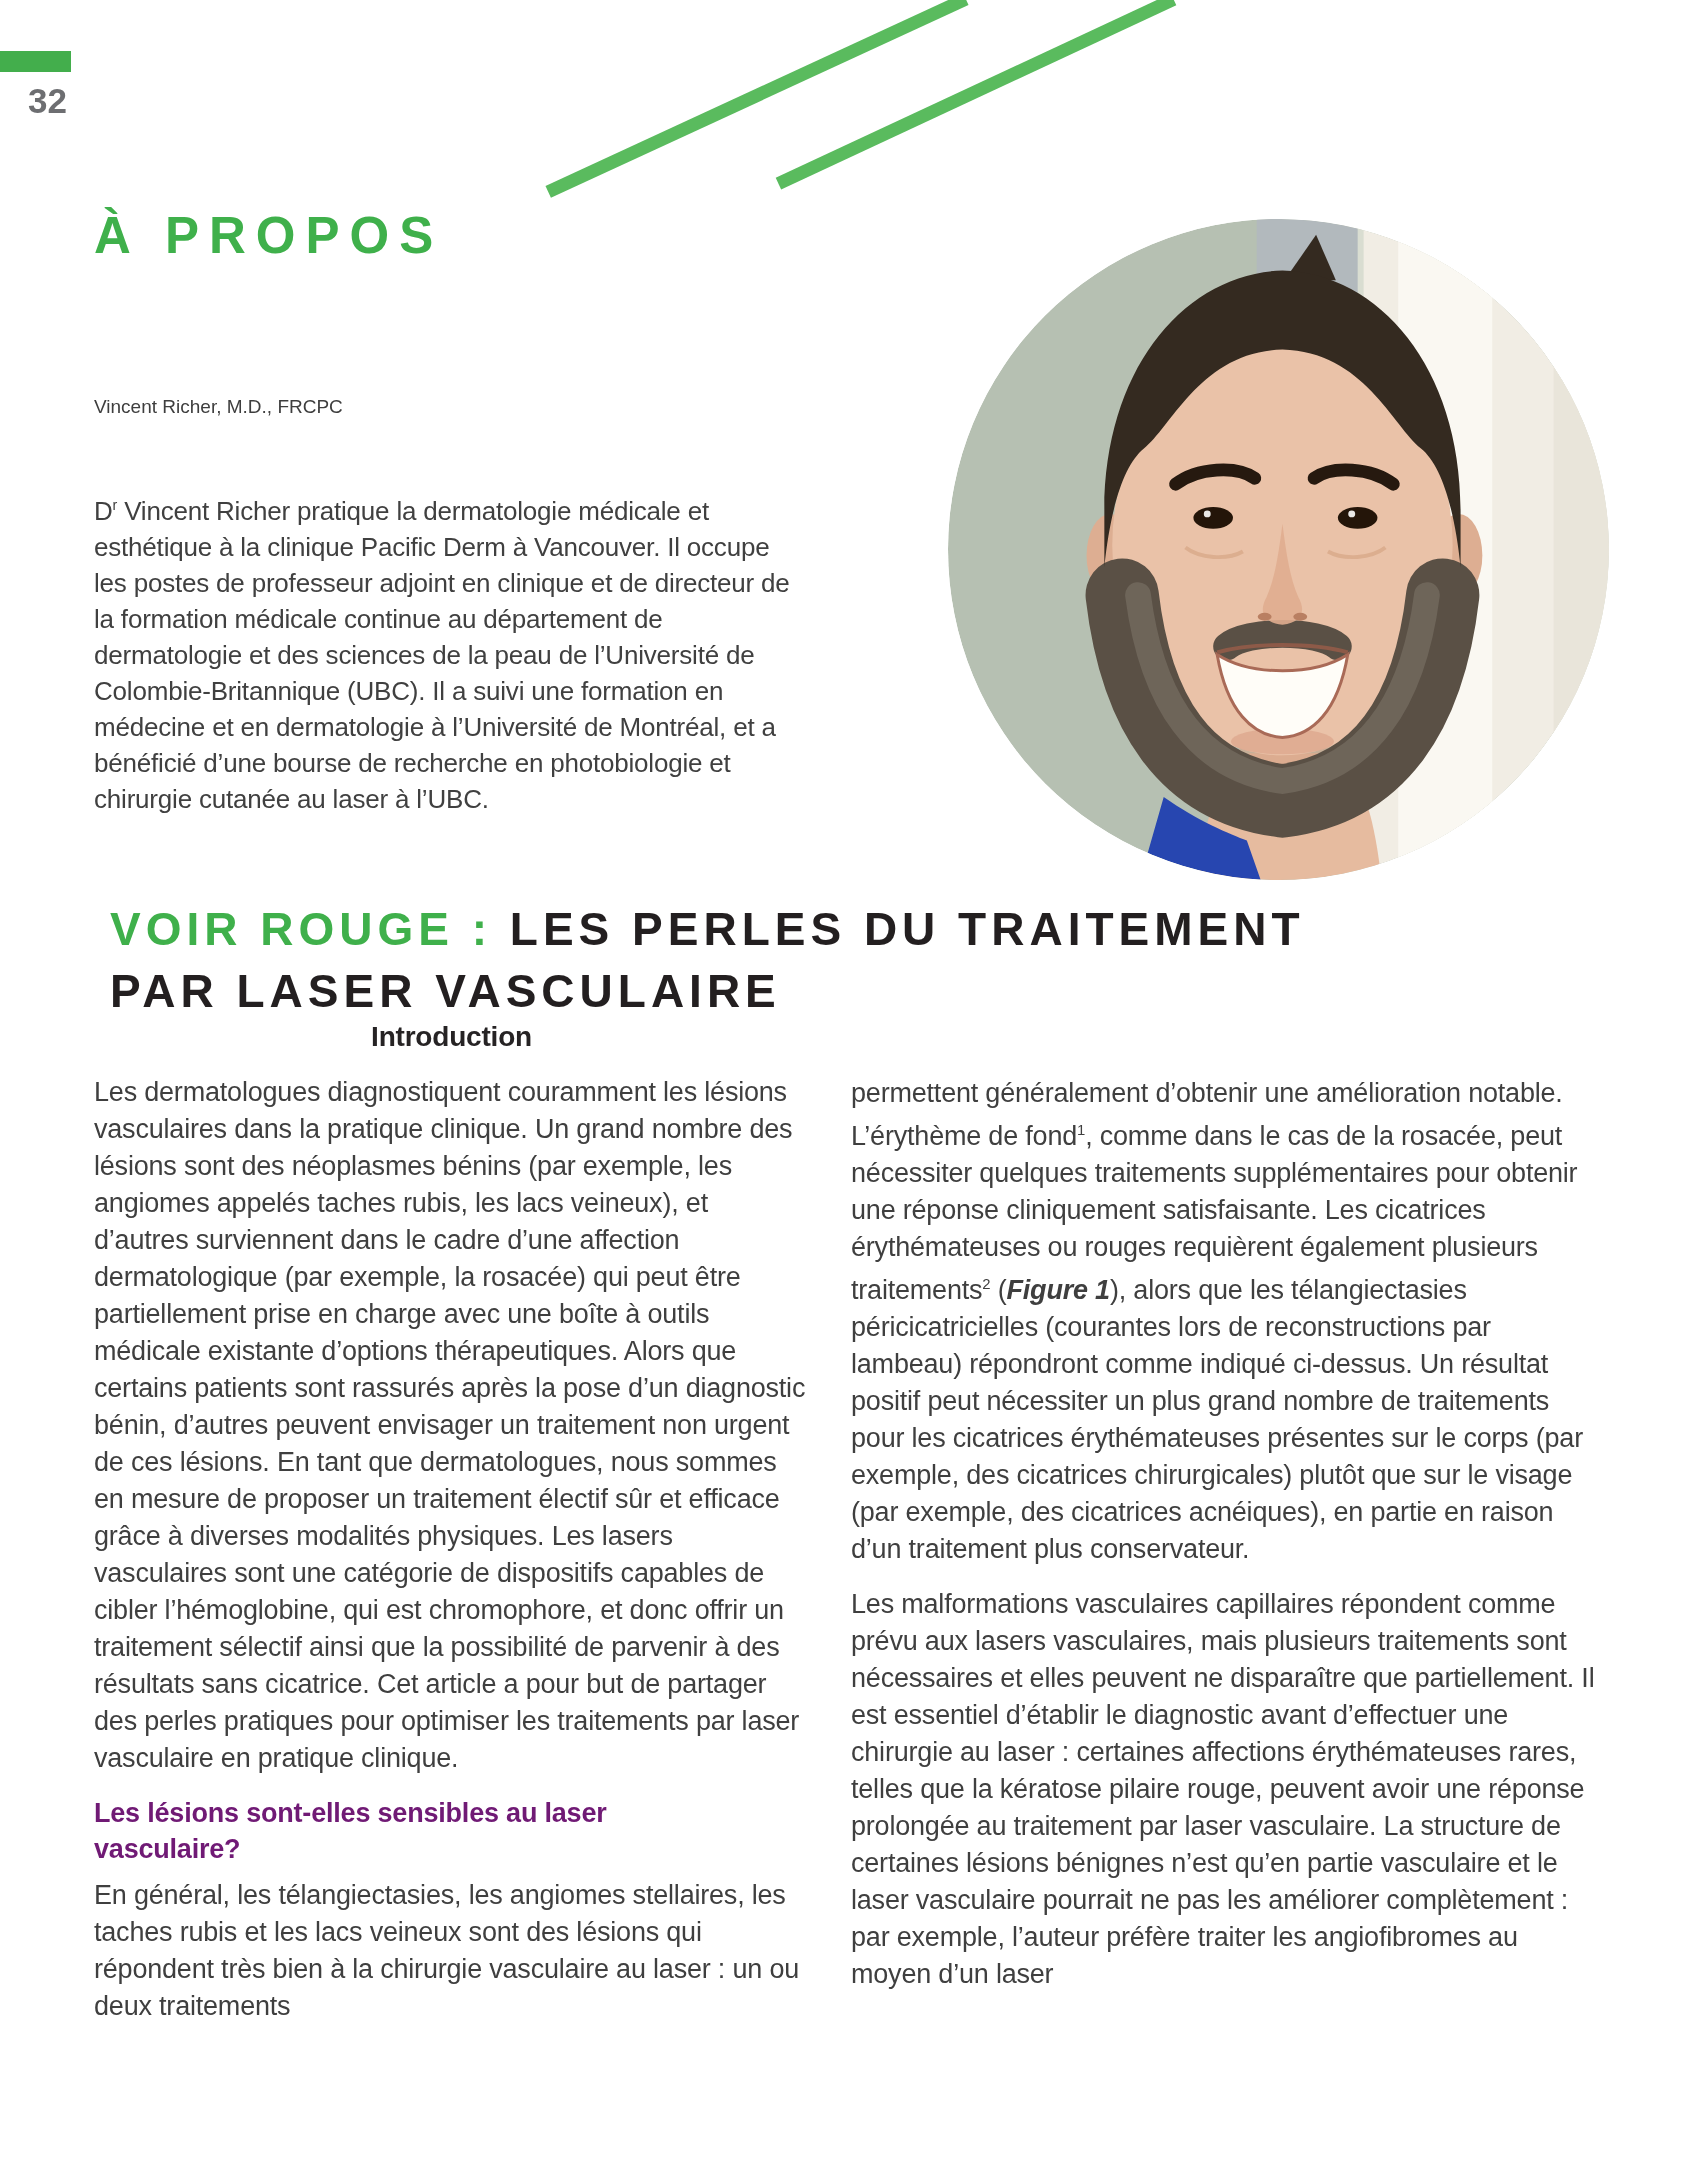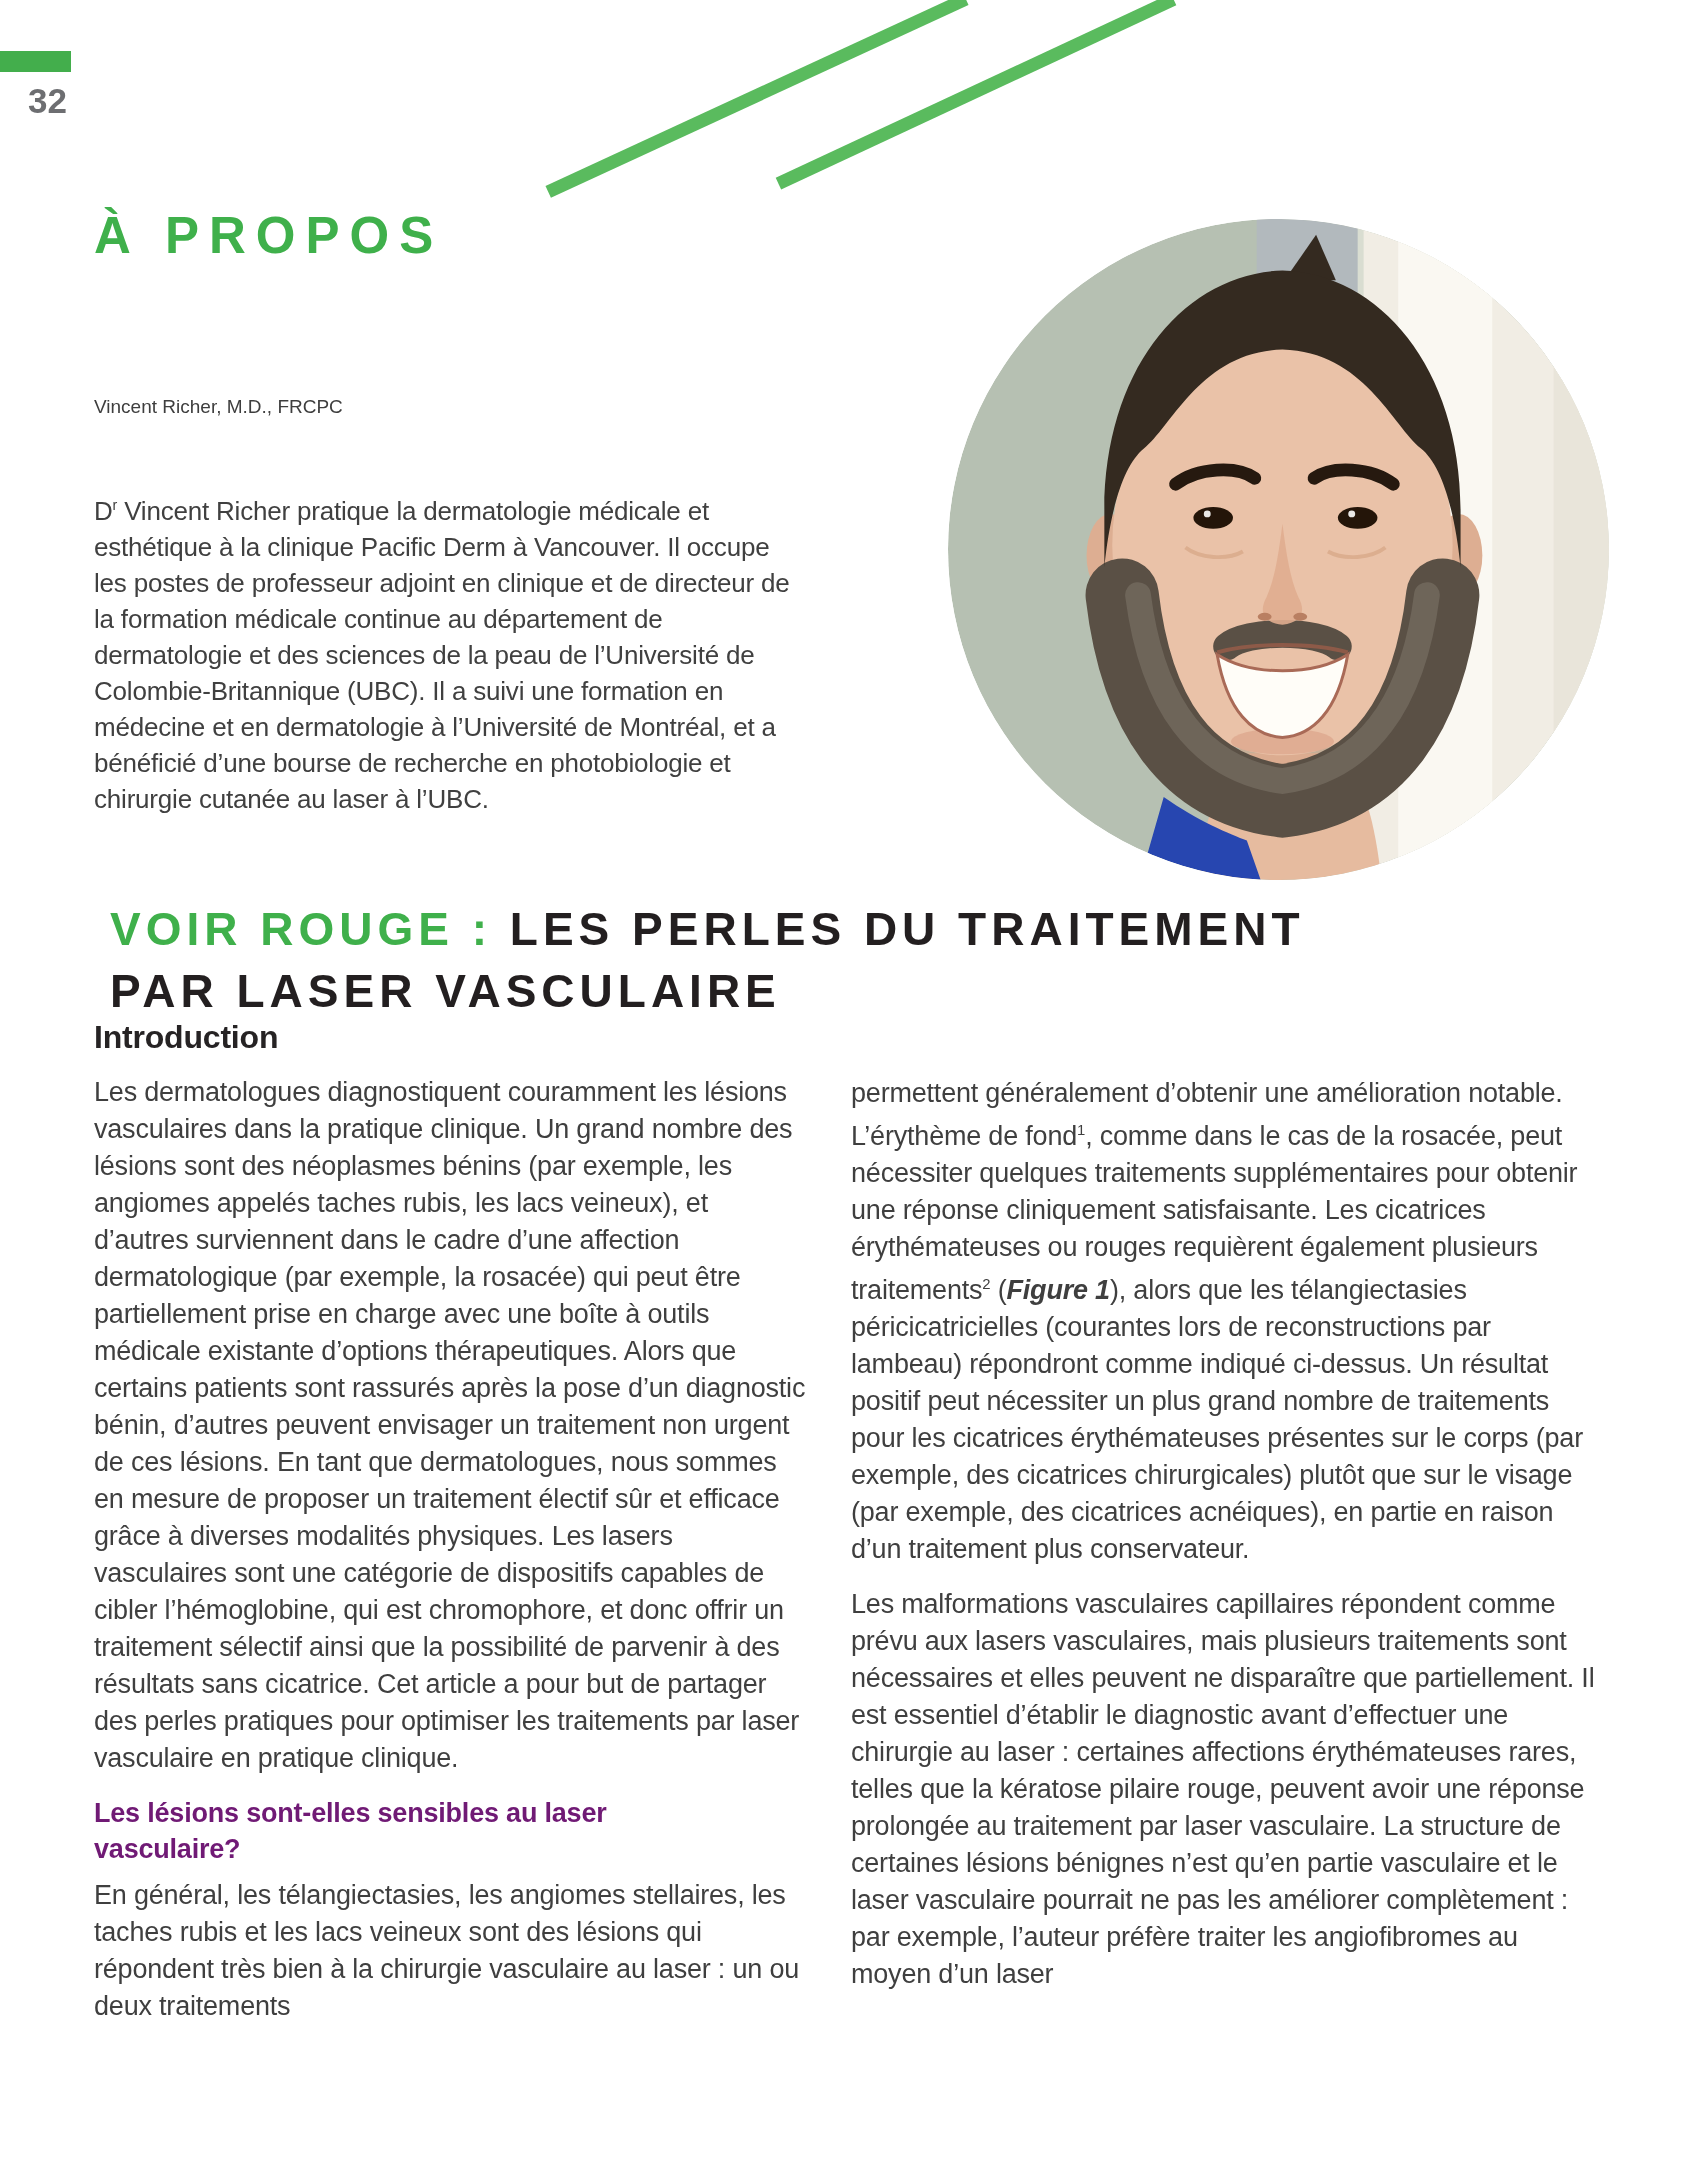--- a/index.html
+++ b/index.html
@@ -28,21 +28,21 @@
   .portrait{position:absolute;left:948px;top:219px;width:661px;height:661px;border-radius:50%;
             overflow:hidden;}
   .portrait svg{display:block;}
 
   
   .article-title{position:absolute;left:94px;top:882px;margin:16px;font-size:46px;line-height:62px;
                  font-weight:800;letter-spacing:5px;color:#231f20;white-space:nowrap;}
   .col{position:absolute;font-size:27px;line-height:37px;color:#3f3f3f;letter-spacing:-0.2px;}
   .col-left{left:94px;top:1020px;width:715px;}
   .col-right{left:851px;top:1075px;width:750px;}
-  .col h3{margin:0 0 20px 0;font-size:32px;line-height:34px;font-weight:700;color:#262324;}
+  .col h3{margin:0 0 20px 0;font-size:28px;line-height:34px;font-weight:700;color:#262324;text-align:center;}
   .col h4{margin:16px 0 10px 0;max-width:634px;font-size:27px;line-height:36px;font-weight:700;color:#701a75;}
   .col p{margin:0 0 18px 0;}
   .col sup{font-size:0.55em;}
   .b{font-weight:700;font-style:italic;}
 </style>
 </head>
 <body>
 
 <div class="page">
 

